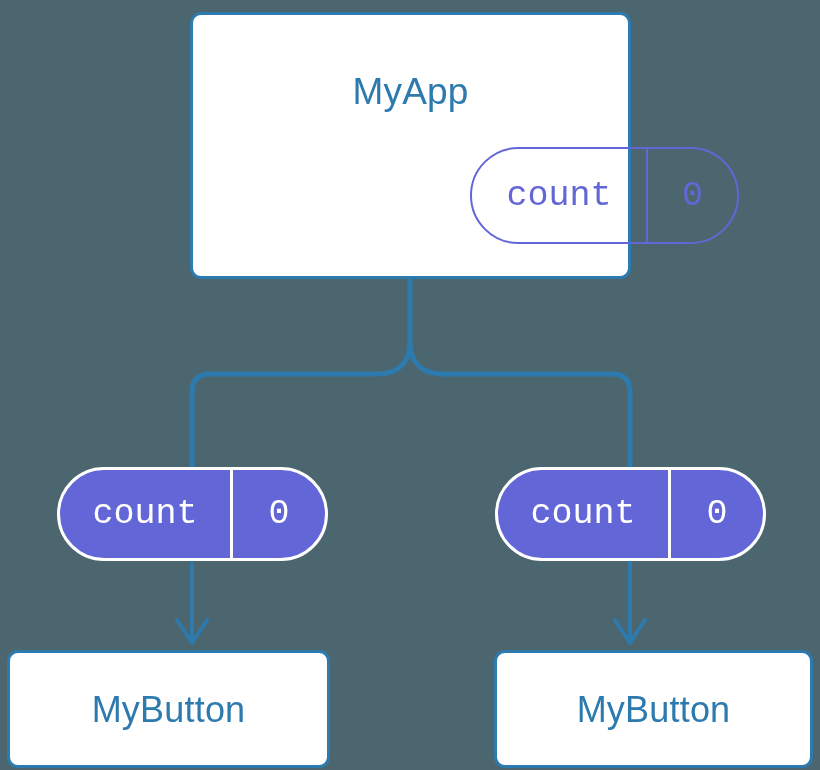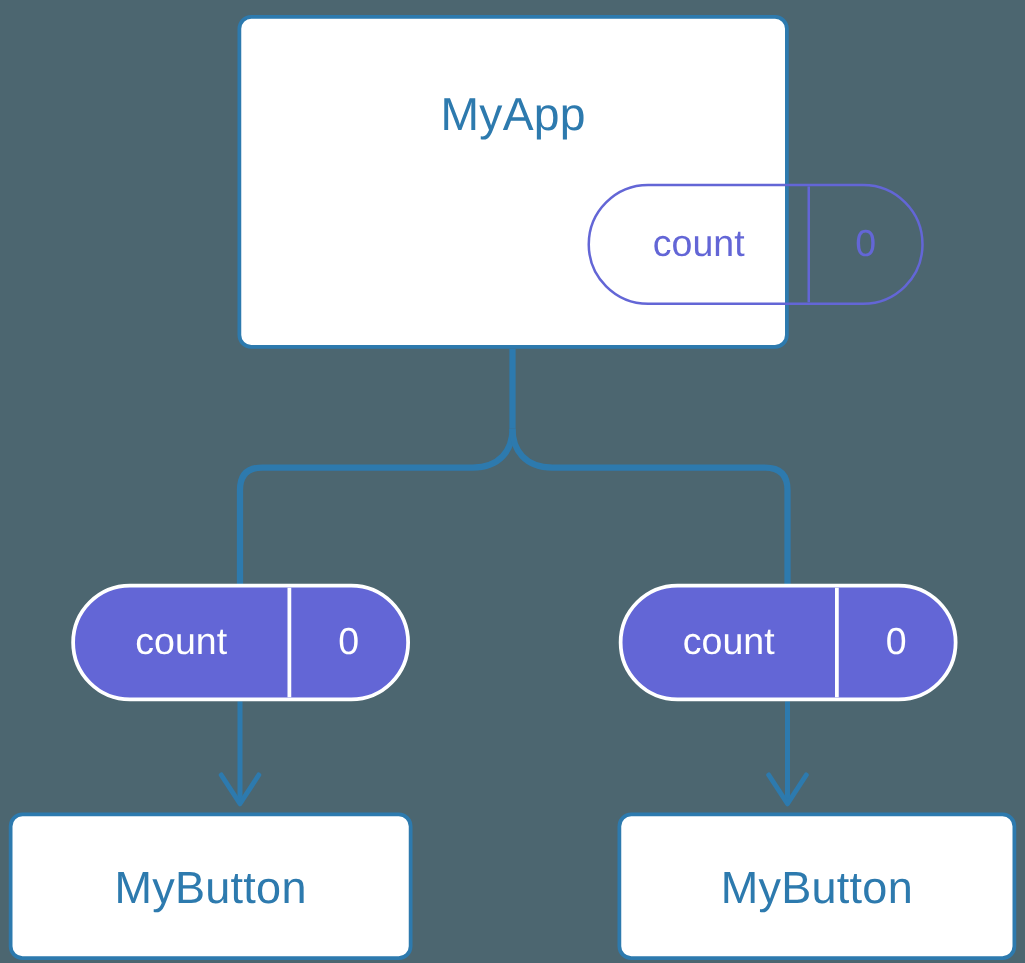--- a/index.html
+++ b/index.html
@@ -86,24 +86,25 @@
     align-items: stretch;
     box-sizing: border-box;
     border-radius: 999px;
     overflow: hidden;
   }
   .state-pill .pill-key,
   .state-pill .pill-value {
     display: flex;
     align-items: center;
     justify-content: center;
-    font-size: 30px;
+    font-size: 35px;
     font-weight: 400;
     box-sizing: border-box;
     white-space: nowrap;
+    font-family: Liberation Mono, monospace;
   }
 
   
   #root-state-pill {
     left: 277px;
     top: 132px;
     width: 269px;
     height: 97px;
     border: 2px solid #6366d6;
     background: transparent;

